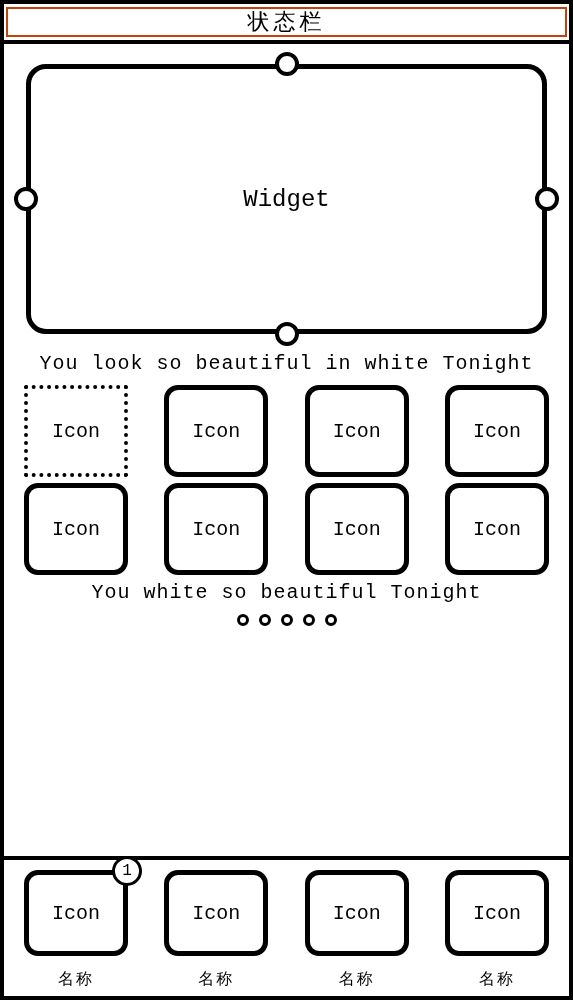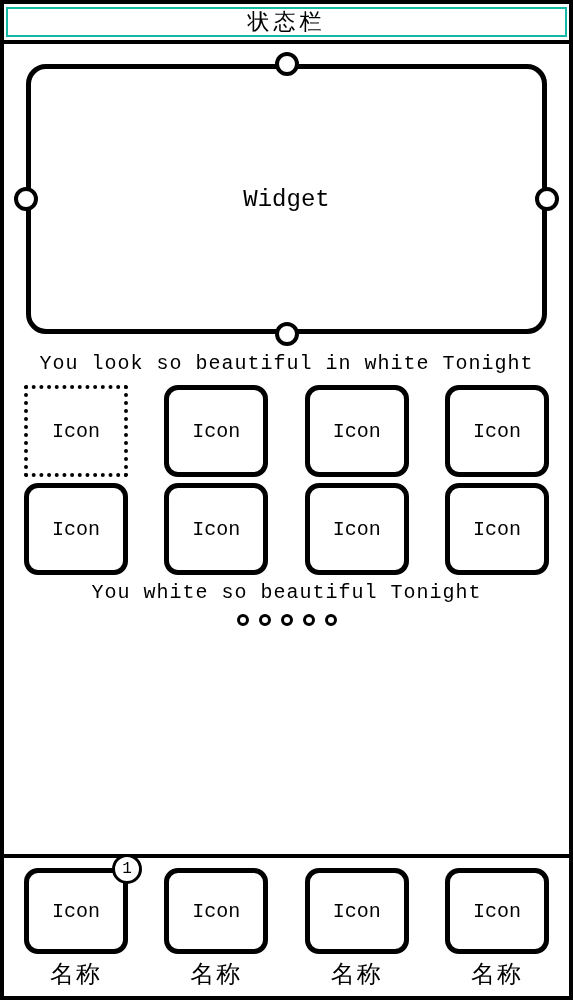--- a/index.html
+++ b/index.html
@@ -20,21 +20,21 @@
       height: 40px;
       border-bottom: 4px solid #000;
       display: flex;
       align-items: center;
       justify-content: center;
       font-size: 22px;
       font-family: "SimSun", serif;
       letter-spacing: 4px;
     }
     .status-bar-inner {
-      border: 2px solid #14b8a6;
+      border: 2px solid #c2410c;
       margin: 2px 2px;
       width: calc(100% - 4px);
       height: calc(100% - 6px);
       display: flex;
       align-items: center;
       justify-content: center;
     }
     .content {
       padding: 20px 14px 0 14px;
     }
@@ -129,22 +129,22 @@
       height: 86px;
       border: 5px solid #000;
       border-radius: 14px;
       display: flex;
       align-items: center;
       justify-content: center;
       font-size: 20px;
     }
     .dock-label {
       font-family: "SimSun", serif;
-      font-size: 24px;
-      margin-top: 4px;
+      font-size: 16px;
+      margin-top: 13px;
       letter-spacing: 2px;
     }
     .badge {
       position: absolute;
       top: -14px;
       right: -14px;
       width: 30px;
       height: 30px;
       border: 3px solid #000;
       border-radius: 50%;

